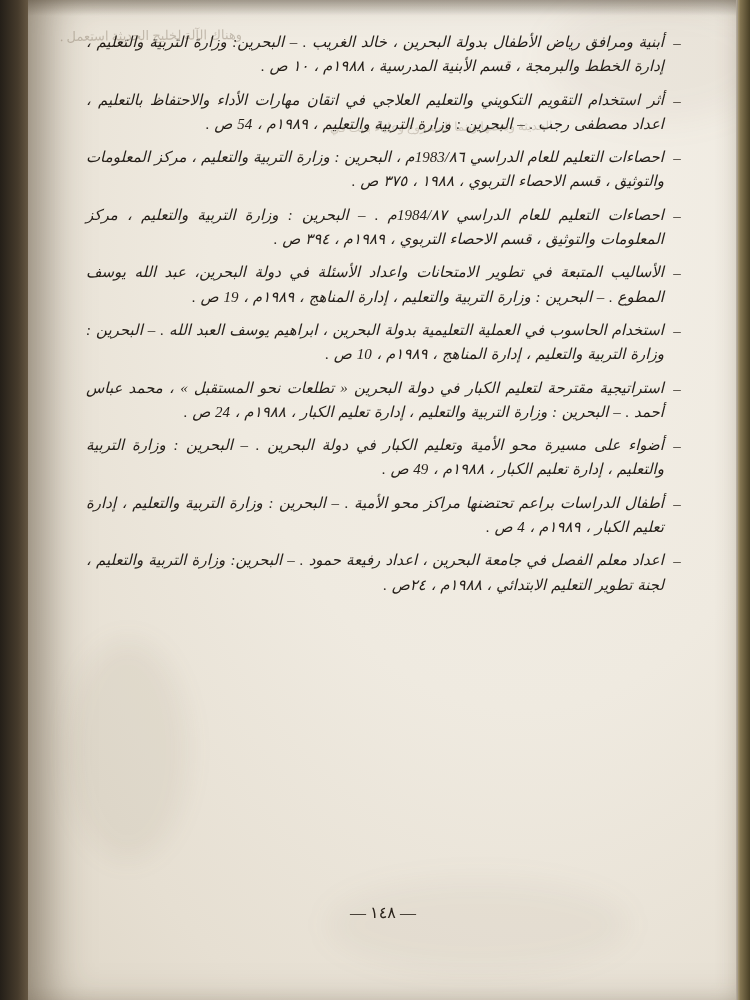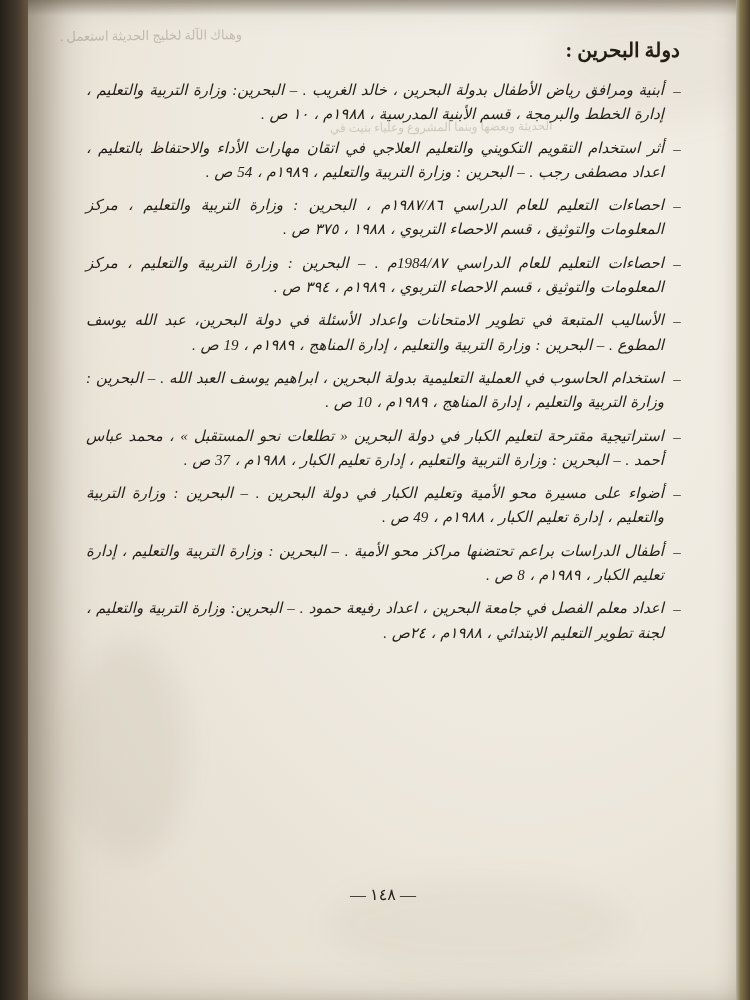--- a/index.html
+++ b/index.html
@@ -91,21 +91,21 @@
     text-align: justify;
     text-align-last: right;
     font-size: 15px;
     line-height: 1.62;
     color: #241e18;
     word-spacing: 1px;
     font-style: italic;
   }
   .folio {
     position: absolute;
-    bottom: 96px;
+    bottom: 78px;
     left: 0; right: 0;
     text-align: center;
     font-size: 16px;
     color: #2b241c;
     letter-spacing: 2px;
   }
   
   .smudge {
     position: absolute;
     border-radius: 50%;
@@ -132,58 +132,57 @@
     <div class="smudge" id="sm2"></div>
     <div class="smudge" id="sm3"></div>
   </div>
 
   <div class="toptear"></div>
 
   <div class="showthrough" id="st1">وهناك الآلة لخليج الحديثة استعمل .</div>
   <div class="showthrough" id="st2">الحديثة وبعضها وبنما المشروع وعلياء بنيت في</div>
 
   <div id="content">
-    <div class="heading">دولة البحرين :</div>
 
     <ul class="entries">
       <li>
         <span class="dash">–</span>
         <span class="entry-text">أبنية ومرافق رياض الأطفال بدولة البحرين ، خالد الغريب . – البحرين: وزارة التربية والتعليم ، إدارة الخطط والبرمجة ، قسم الأبنية المدرسية ، ١٩٨٨م ، ١٠ ص .</span>
       </li>
       <li>
         <span class="dash">–</span>
         <span class="entry-text">أثر استخدام التقويم التكويني والتعليم العلاجي في اتقان مهارات الأداء والاحتفاظ بالتعليم ، اعداد مصطفى رجب . – البحرين : وزارة التربية والتعليم ، ١٩٨٩م ، 54 ص .</span>
       </li>
       <li>
         <span class="dash">–</span>
-        <span class="entry-text">احصاءات التعليم للعام الدراسي ١٩٨٧/٨٦م ، البحرين : وزارة التربية والتعليم ، مركز المعلومات والتوثيق ، قسم الاحصاء التربوي ، ١٩٨٨ ، ٣٧٥ ص .</span>
+        <span class="entry-text">احصاءات التعليم للعام الدراسي 1983/٨٦م ، البحرين : وزارة التربية والتعليم ، مركز المعلومات والتوثيق ، قسم الاحصاء التربوي ، ١٩٨٨ ، ٣٧٥ ص .</span>
       </li>
       <li>
         <span class="dash">–</span>
         <span class="entry-text">احصاءات التعليم للعام الدراسي 1984/٨٧م . – البحرين : وزارة التربية والتعليم ، مركز المعلومات والتوثيق ، قسم الاحصاء التربوي ، ١٩٨٩م ، ٣٩٤ ص .</span>
       </li>
       <li>
         <span class="dash">–</span>
         <span class="entry-text">الأساليب المتبعة في تطوير الامتحانات واعداد الأسئلة في دولة البحرين، عبد الله يوسف المطوع . – البحرين : وزارة التربية والتعليم ، إدارة المناهج ، ١٩٨٩م ، 19 ص .</span>
       </li>
       <li>
         <span class="dash">–</span>
         <span class="entry-text">استخدام الحاسوب في العملية التعليمية بدولة البحرين ، ابراهيم يوسف العبد الله . – البحرين : وزارة التربية والتعليم ، إدارة المناهج ، ١٩٨٩م ، 10 ص .</span>
       </li>
       <li>
         <span class="dash">–</span>
-        <span class="entry-text">استراتيجية مقترحة لتعليم الكبار في دولة البحرين « تطلعات نحو المستقبل » ، محمد عباس أحمد . – البحرين : وزارة التربية والتعليم ، إدارة تعليم الكبار ، ١٩٨٨م ، 37 ص .</span>
+        <span class="entry-text">استراتيجية مقترحة لتعليم الكبار في دولة البحرين « تطلعات نحو المستقبل » ، محمد عباس أحمد . – البحرين : وزارة التربية والتعليم ، إدارة تعليم الكبار ، ١٩٨٨م ، 24 ص .</span>
       </li>
       <li>
         <span class="dash">–</span>
         <span class="entry-text">أضواء على مسيرة محو الأمية وتعليم الكبار في دولة البحرين . – البحرين : وزارة التربية والتعليم ، إدارة تعليم الكبار ، ١٩٨٨م ، 49 ص .</span>
       </li>
       <li>
         <span class="dash">–</span>
-        <span class="entry-text">أطفال الدراسات براعم تحتضنها مراكز محو الأمية . – البحرين : وزارة التربية والتعليم ، إدارة تعليم الكبار ، ١٩٨٩م ، 8 ص .</span>
+        <span class="entry-text">أطفال الدراسات براعم تحتضنها مراكز محو الأمية . – البحرين : وزارة التربية والتعليم ، إدارة تعليم الكبار ، ١٩٨٩م ، 4 ص .</span>
       </li>
       <li>
         <span class="dash">–</span>
         <span class="entry-text">اعداد معلم الفصل في جامعة البحرين ، اعداد رفيعة حمود . – البحرين: وزارة التربية والتعليم ، لجنة تطوير التعليم الابتدائي ، ١٩٨٨م ، ٢٤ص .</span>
       </li>
     </ul>
 
     <div class="folio">— ١٤٨ —</div>
   </div>
 

